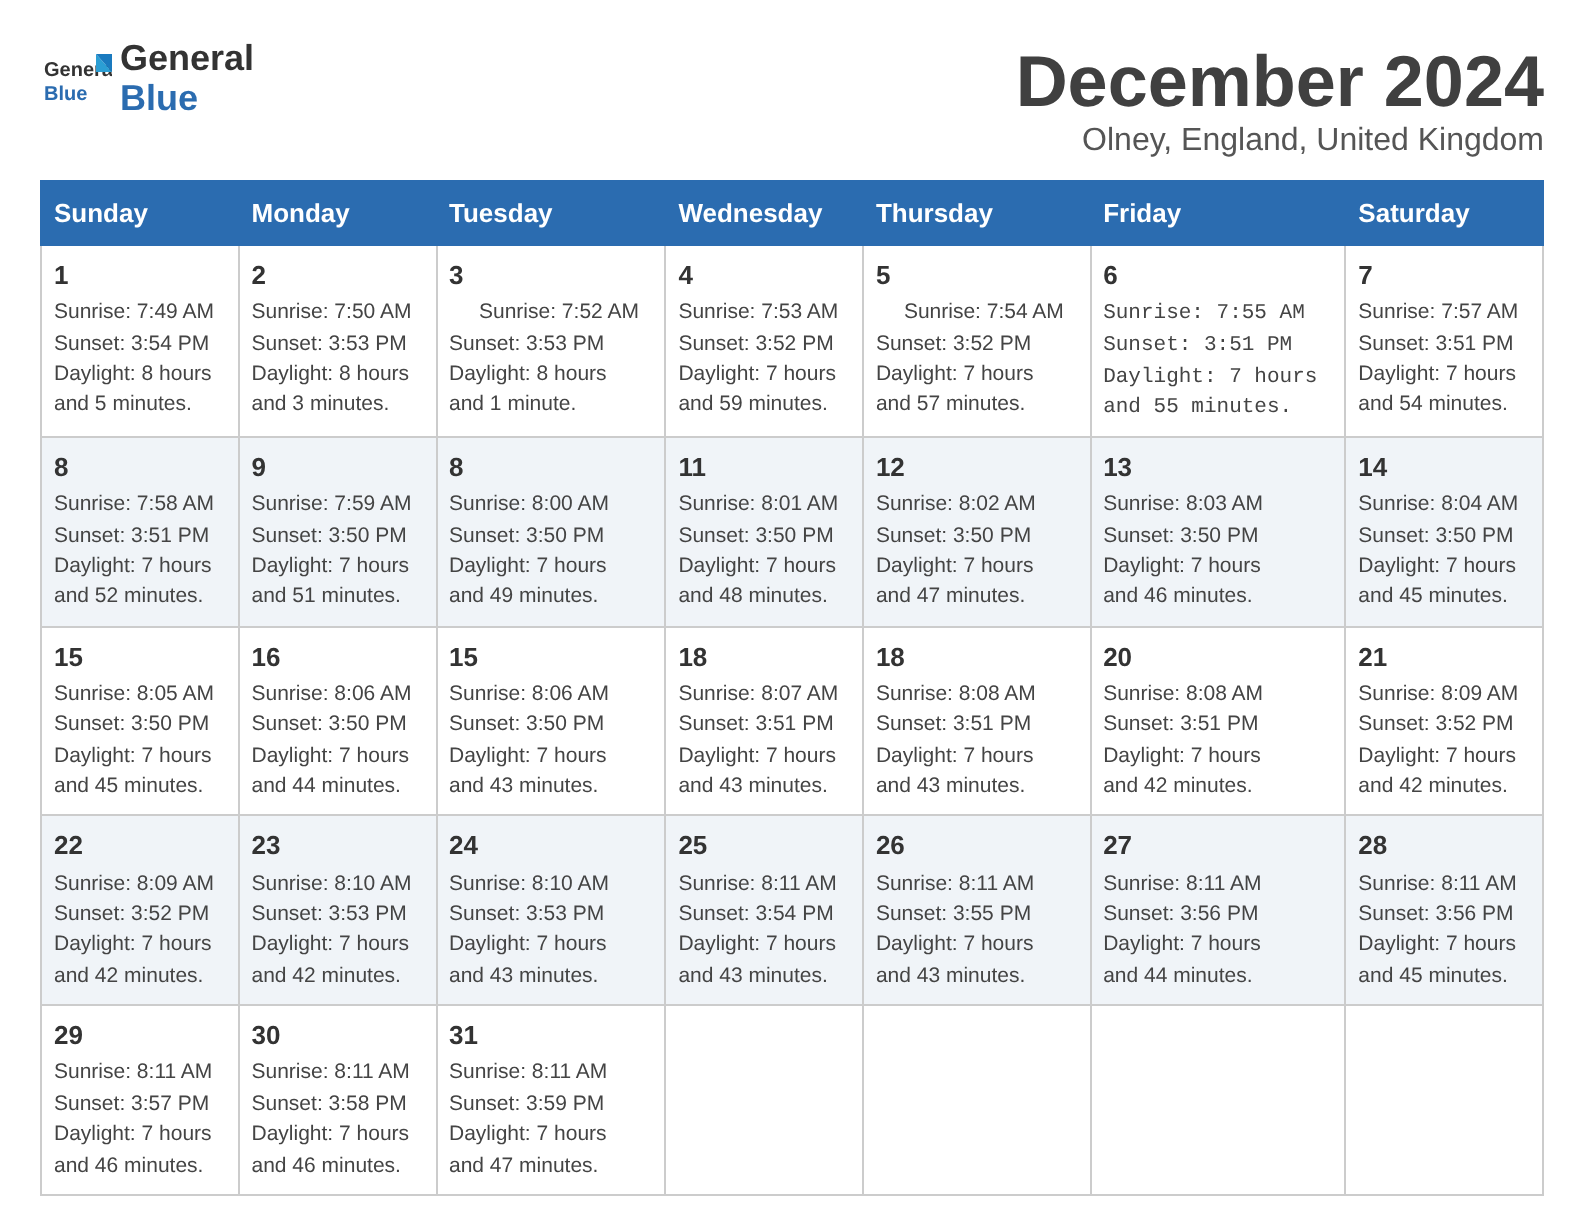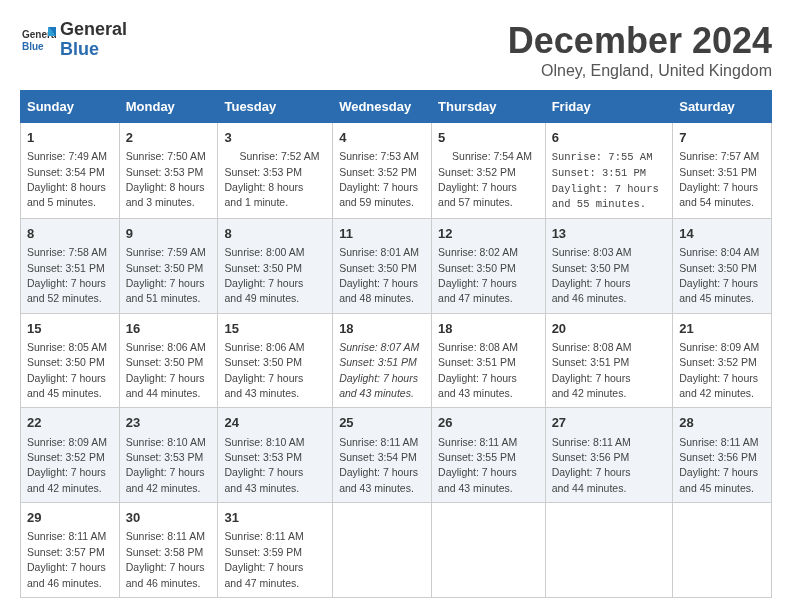--- a/index.html
+++ b/index.html
@@ -191,21 +191,21 @@
 Daylight: 7 hours
 and 45 minutes.</span></td>
         <td><span class="day-num">16</span><span class="day-info" style="white-space: pre-line;">Sunrise: 8:06 AM
 Sunset: 3:50 PM
 Daylight: 7 hours
 and 44 minutes.</span></td>
         <td><span class="day-num">15</span><span class="day-info" style="white-space: pre-line;">Sunrise: 8:06 AM
 Sunset: 3:50 PM
 Daylight: 7 hours
 and 43 minutes.</span></td>
-        <td><span class="day-num">18</span><span class="day-info" style="white-space: pre-line; font-style: italic;">Sunrise: 8:07 AM
+        <td><span class="day-num">18</span><span class="day-info" style="white-space: pre-line;">Sunrise: 8:07 AM
 Sunset: 3:51 PM
 Daylight: 7 hours
 and 43 minutes.</span></td>
         <td><span class="day-num">18</span><span class="day-info" style="white-space: pre-line;">Sunrise: 8:08 AM
 Sunset: 3:51 PM
 Daylight: 7 hours
 and 43 minutes.</span></td>
         <td><span class="day-num">20</span><span class="day-info" style="white-space: pre-line;">Sunrise: 8:08 AM
 Sunset: 3:51 PM
 Daylight: 7 hours

